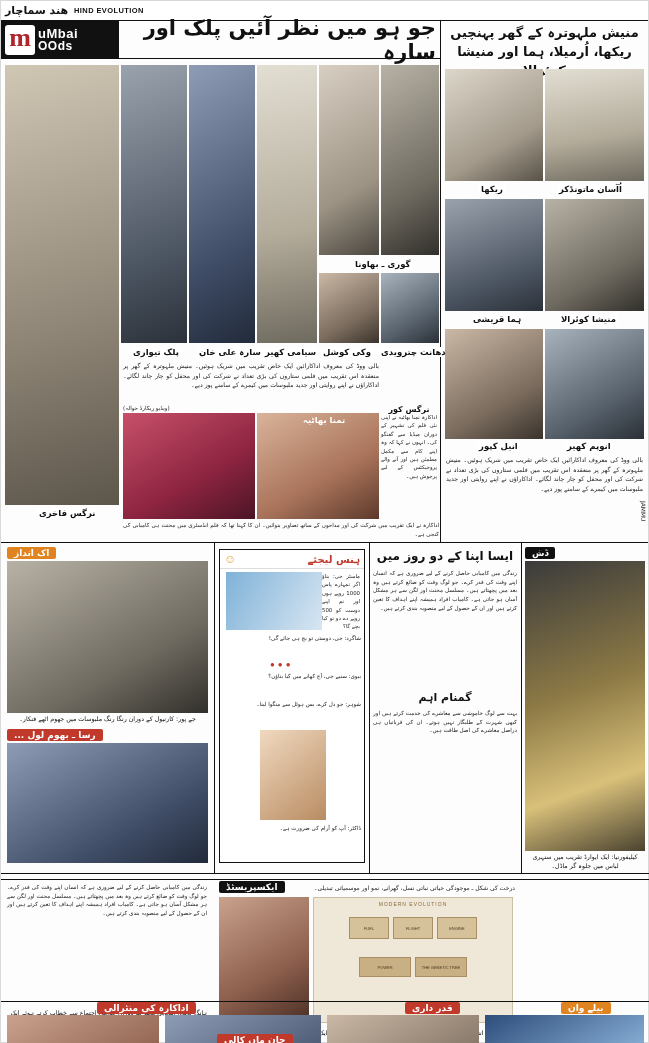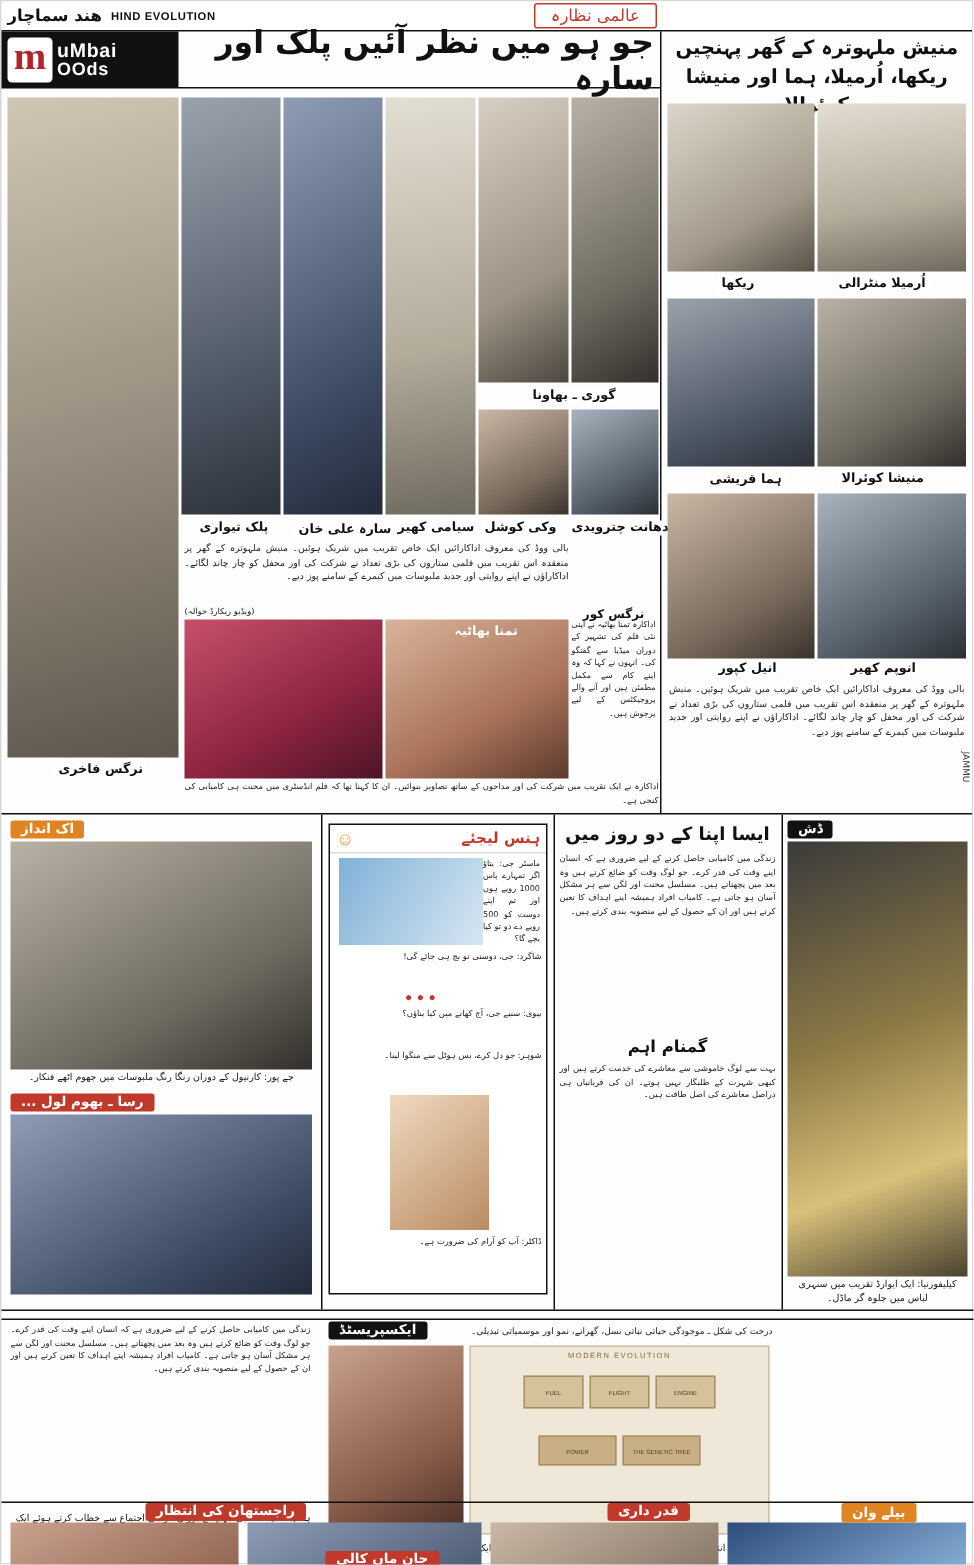--- a/index.html
+++ b/index.html
@@ -207,23 +207,20 @@
   }
 </style>
 </head>
 <body>
 
 <div class="page">
 
   <div class="masthead">
     <span class="mh-urdu">هند سماچار</span>
     <span class="mh-eng">HIND EVOLUTION</span>
-    <div class="mh-center">
-      <span class="mh-badge">عالمی نظارہ</span>
-    </div>
   </div>
 
   <div class="content">
 
     <div class="top-section">
 
       <div class="left-col">
 
         <div class="logo-row">
           <div class="logo-box">
@@ -267,21 +264,21 @@
 
         <div class="urdu-body" style="position:absolute; left:122px; top:500px; width:316px; height:18px; font-size:5.6px;">اداکارہ نے ایک تقریب میں شرکت کی اور مداحوں کے ساتھ تصاویر بنوائیں۔ ان کا کہنا تھا کہ فلم انڈسٹری میں محنت ہی کامیابی کی کنجی ہے۔</div>
       </div>
 
       <div class="right-col">
         <div class="urdu-head" style="position:absolute; right:4px; top:3px; width:199px; font-size:13px; line-height:1.45; text-align:center;">منیش ملہوترہ کے گھر پہنچیں ریکھا، اُرمیلا، ہما اور منیشا کوئرالا</div>
 
         <div class="photo g9" style="left:4px; top:48px; width:98px; height:112px;"></div>
         <div class="photo g4" style="left:104px; top:48px; width:99px; height:112px;"></div>
         <div class="cap" style="left:38px; top:163px;">ریکھا</div>
-        <div class="cap" style="left:116px; top:163px;">اُرمیلا منٹرالی</div>
+        <div class="cap" style="left:116px; top:163px;">اُآسان ماتونڈکر</div>
 
         <div class="photo g2" style="left:4px; top:178px; width:98px; height:112px;"></div>
         <div class="photo g6" style="left:104px; top:178px; width:99px; height:112px;"></div>
         <div class="cap" style="left:30px; top:293px;">ہما قریشی</div>
         <div class="cap" style="left:118px; top:293px;">منیشا کوئرالا</div>
 
         <div class="photo g7" style="left:4px; top:308px; width:98px; height:110px;"></div>
         <div class="photo g8" style="left:104px; top:308px; width:99px; height:110px;"></div>
         <div class="cap" style="left:36px; top:420px;">انیل کپور</div>
         <div class="cap" style="left:124px; top:420px;">انوپم کھیر</div>
@@ -348,21 +345,21 @@
         </div>
       </div>
 
       <div class="urdu-body" style="position:absolute; left:6px; top:340px; width:200px; height:120px; font-size:5.6px;">زندگی میں کامیابی حاصل کرنے کے لیے ضروری ہے کہ انسان اپنے وقت کی قدر کرے۔ جو لوگ وقت کو ضائع کرتے ہیں وہ بعد میں پچھتاتے ہیں۔ مسلسل محنت اور لگن سے ہر مشکل آسان ہو جاتی ہے۔ کامیاب افراد ہمیشہ اپنے اہداف کا تعین کرتے ہیں اور ان کے حصول کے لیے منصوبہ بندی کرتے ہیں۔</div>
       <div class="footer-cap" style="left:6px; top:466px; width:200px; text-align:right;">ہانگ کانگ: انتخابی مہم کے دوران عوامی اجتماع سے خطاب کرتے ہوئے ایک رہنما۔</div>
       <div class="footer-cap" style="left:218px; top:486px; width:296px; text-align:right;">ہانگ کانگ: انتخابی مہم کے دوران عوامی اجتماع سے خطاب کرتے ہوئے ایک رہنما۔</div>
 
 
       <div class="hr-div" style="left:0; top:458px; width:649px;"></div>
 
-      <div class="tab" style="left:96px; top:459px;">راجستھان کی انتظار</div>
+      <div class="tab" style="left:96px; top:459px;">اداکارہ کی منٹرالی</div>
       <div class="photo g10" style="position:absolute; left:6px; top:472px; width:152px; height:132px;"></div>
 
       <div class="tab" style="left:216px; top:459px;margin-top:32px;">جان ماں کالی</div>
       <div class="photo g3" style="position:absolute; left:164px; top:472px; width:156px; height:132px;"></div>
 
       <div class="tab" style="left:404px; top:459px;">قدر داری</div>
       <div class="photo g7" style="position:absolute; left:326px; top:472px; width:152px; height:132px;"></div>
 
       <div class="tab orange" style="left:560px; top:459px;">بیلے وان</div>
       <div class="photo g8" style="position:absolute; left:484px; top:472px; width:159px; height:132px; background:linear-gradient(150deg,#2d4d7a,#8fb6dd 60%,#24456e);"></div>

